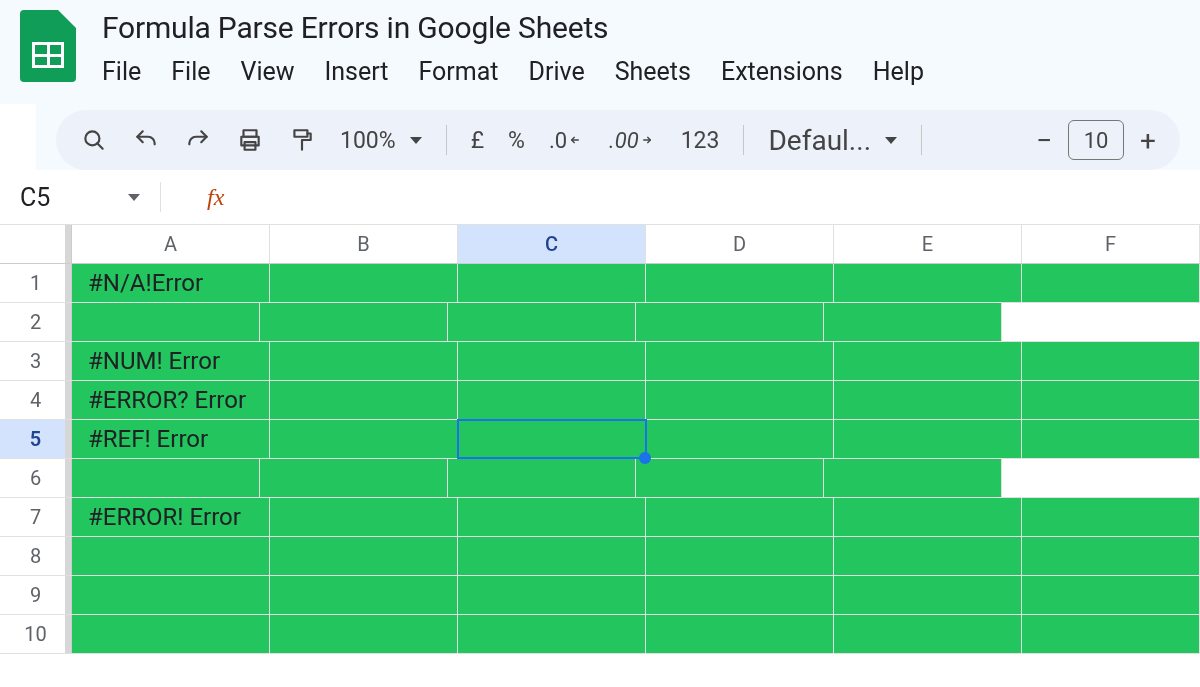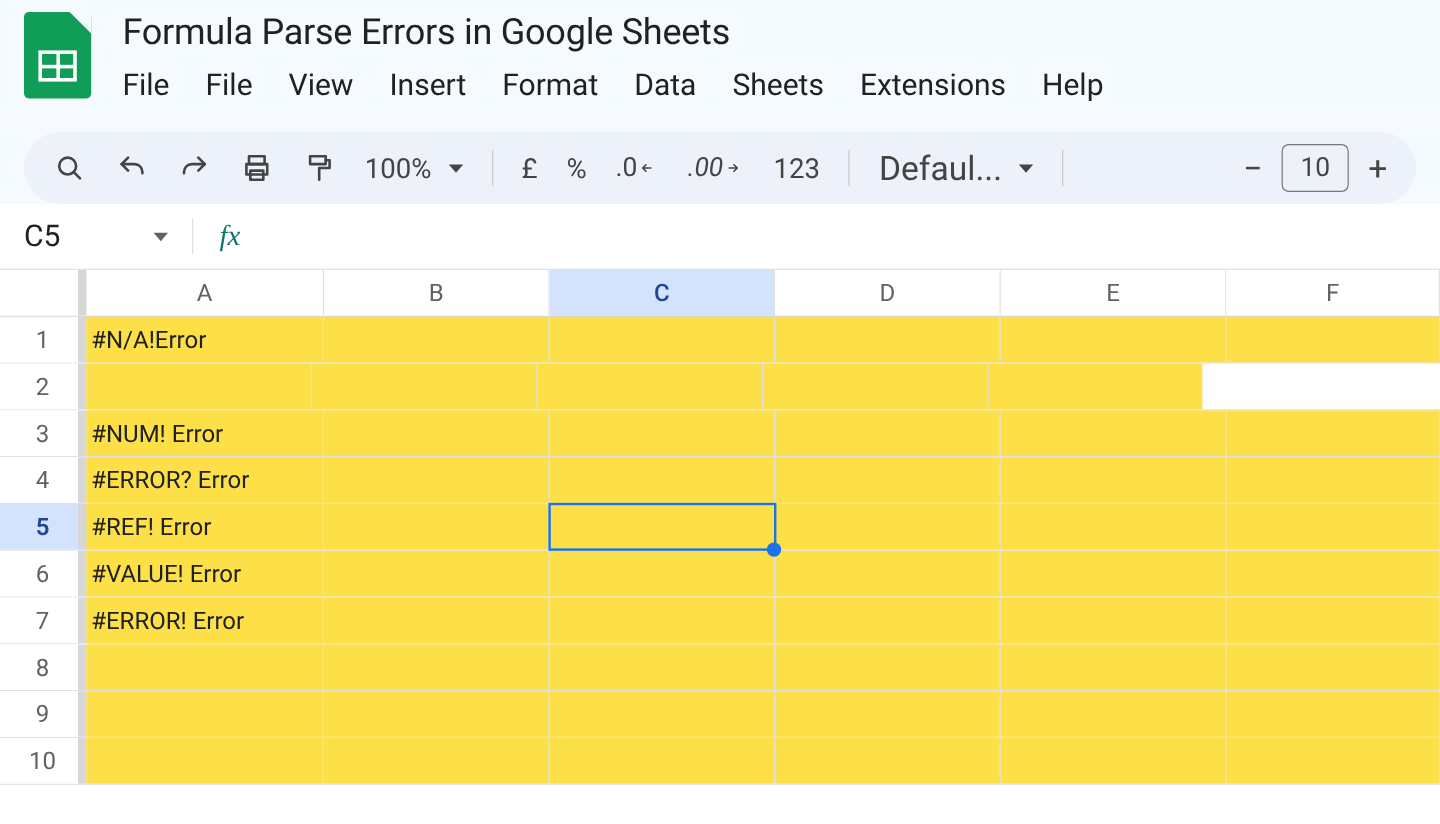--- a/index.html
+++ b/index.html
@@ -55,21 +55,21 @@
     letter-spacing: -0.2px;
   }
   .title-icons { display:flex; align-items:center; gap:18px; }
   .title-icon svg { width:26px; height:26px; fill:none; stroke:#444; stroke-width:2; }
   .saved { font-size: 24px; color:#5f6368; font-weight:400; }
 
   .menu-row { display:flex; gap:30px; margin-top:12px; }
   .menu-item { font-size:25px; color:#202124; cursor:pointer; }
 
   
-  .toolbar-wrap { padding: 6px 20px 0 20px; background:#f5fafe; }
+  .toolbar-wrap { padding: 6px 20px 0 20px; background:#f5fafe;margin-left:36px; }
   .toolbar {
     background:#edf2fa;
     border-radius: 40px;
     padding: 0 24px;
     height: 60px;
     display:flex;
     align-items:center;
     gap:24px;
   }
   .tb-icon { width:28px; height:28px; display:flex; align-items:center; justify-content:center; cursor:pointer; }
@@ -95,21 +95,21 @@
     border-bottom:1px solid #e0e0e0;
   }
   .name-box {
     font-size:25px; color:#202124;
     width:140px;
     display:flex; align-items:center; justify-content:space-between;
     padding-right:20px;
   }
   .name-box .caret { border-top-color:#5f6368; }
   .fx-sep { width:1px; height:30px; background:#e0e0e0; margin-right:22px;}
-  .fx-symbol { font-family: "Times New Roman", serif; font-style:italic; font-size:24px; color:#0f766e; }
+  .fx-symbol { font-family: "Times New Roman", serif; font-style:italic; font-size:24px; color:#c2410c;margin-left:24px; }
   .col-headers {
     display:flex;
     border-bottom:1px solid #ccc;
   }
   .corner {
     width:72px; height:38px;
     background:#fff;
     border-right:1px solid #ccc;
     position:relative;
   }
@@ -136,24 +136,24 @@
     position:relative;
   }
   .row-head::after{
     content:""; position:absolute; right:0; top:0; bottom:0; width:6px;
     background:#d7d7d7;
   }
   .row-head.selected { background:#d3e3fd; color:#1f4590; font-weight:600; }
   .cell {
     height:38px; border-right:1px solid #e0e0e0;
     display:flex; align-items:center;
-    padding:0 4px;
-    font-size:20px; color:#202124;
+    padding:0 16px;
+    font-size:24px; color:#202124;
     position:relative;
-    background:#fde047;
+    background:#22c55e;
   }
   .cell.active {
     outline:2.5px solid #1a73e8;
     outline-offset:-1px;
     z-index:2;
   }
   .cell.active::after{
     content:""; position:absolute;
     right:-6px; bottom:-6px;
     width:12px; height:12px; border-radius:50%;
@@ -179,21 +179,21 @@
   <div class="doc-head">
     <div class="title-row">
       <div class="doc-title">Formula Parse Errors in Google Sheets</div>
     </div>
     <div class="menu-row" id="menu-row">
         <span class="menu-item">File</span>
         <span class="menu-item">File</span>
         <span class="menu-item">View</span>
         <span class="menu-item">Insert</span>
         <span class="menu-item">Format</span>
-        <span class="menu-item">Data</span>
+        <span class="menu-item">Drive</span>
         <span class="menu-item">Sheets</span>
         <span class="menu-item">Extensions</span>
         <span class="menu-item">Help</span>
       </div>
   </div>
 </div>
 
 <div class="toolbar-wrap">
   <div class="toolbar">
     <span class="tb-icon">
@@ -323,21 +323,20 @@
         <div class="row-head selected">5</div>
         <div class="cell cA">#REF! Error</div>
         <div class="cell cB"></div>
         <div class="cell cC active"></div>
         <div class="cell cD"></div>
         <div class="cell cE"></div>
         <div class="cell cF"></div>
       </div>
       <div class="row">
         <div class="row-head">6</div>
-        <div class="cell cA">#VALUE! Error</div>
         <div class="cell cB"></div>
         <div class="cell cC"></div>
         <div class="cell cD"></div>
         <div class="cell cE"></div>
         <div class="cell cF"></div>
       </div>
       <div class="row">
         <div class="row-head">7</div>
         <div class="cell cA">#ERROR! Error</div>
         <div class="cell cB"></div>

